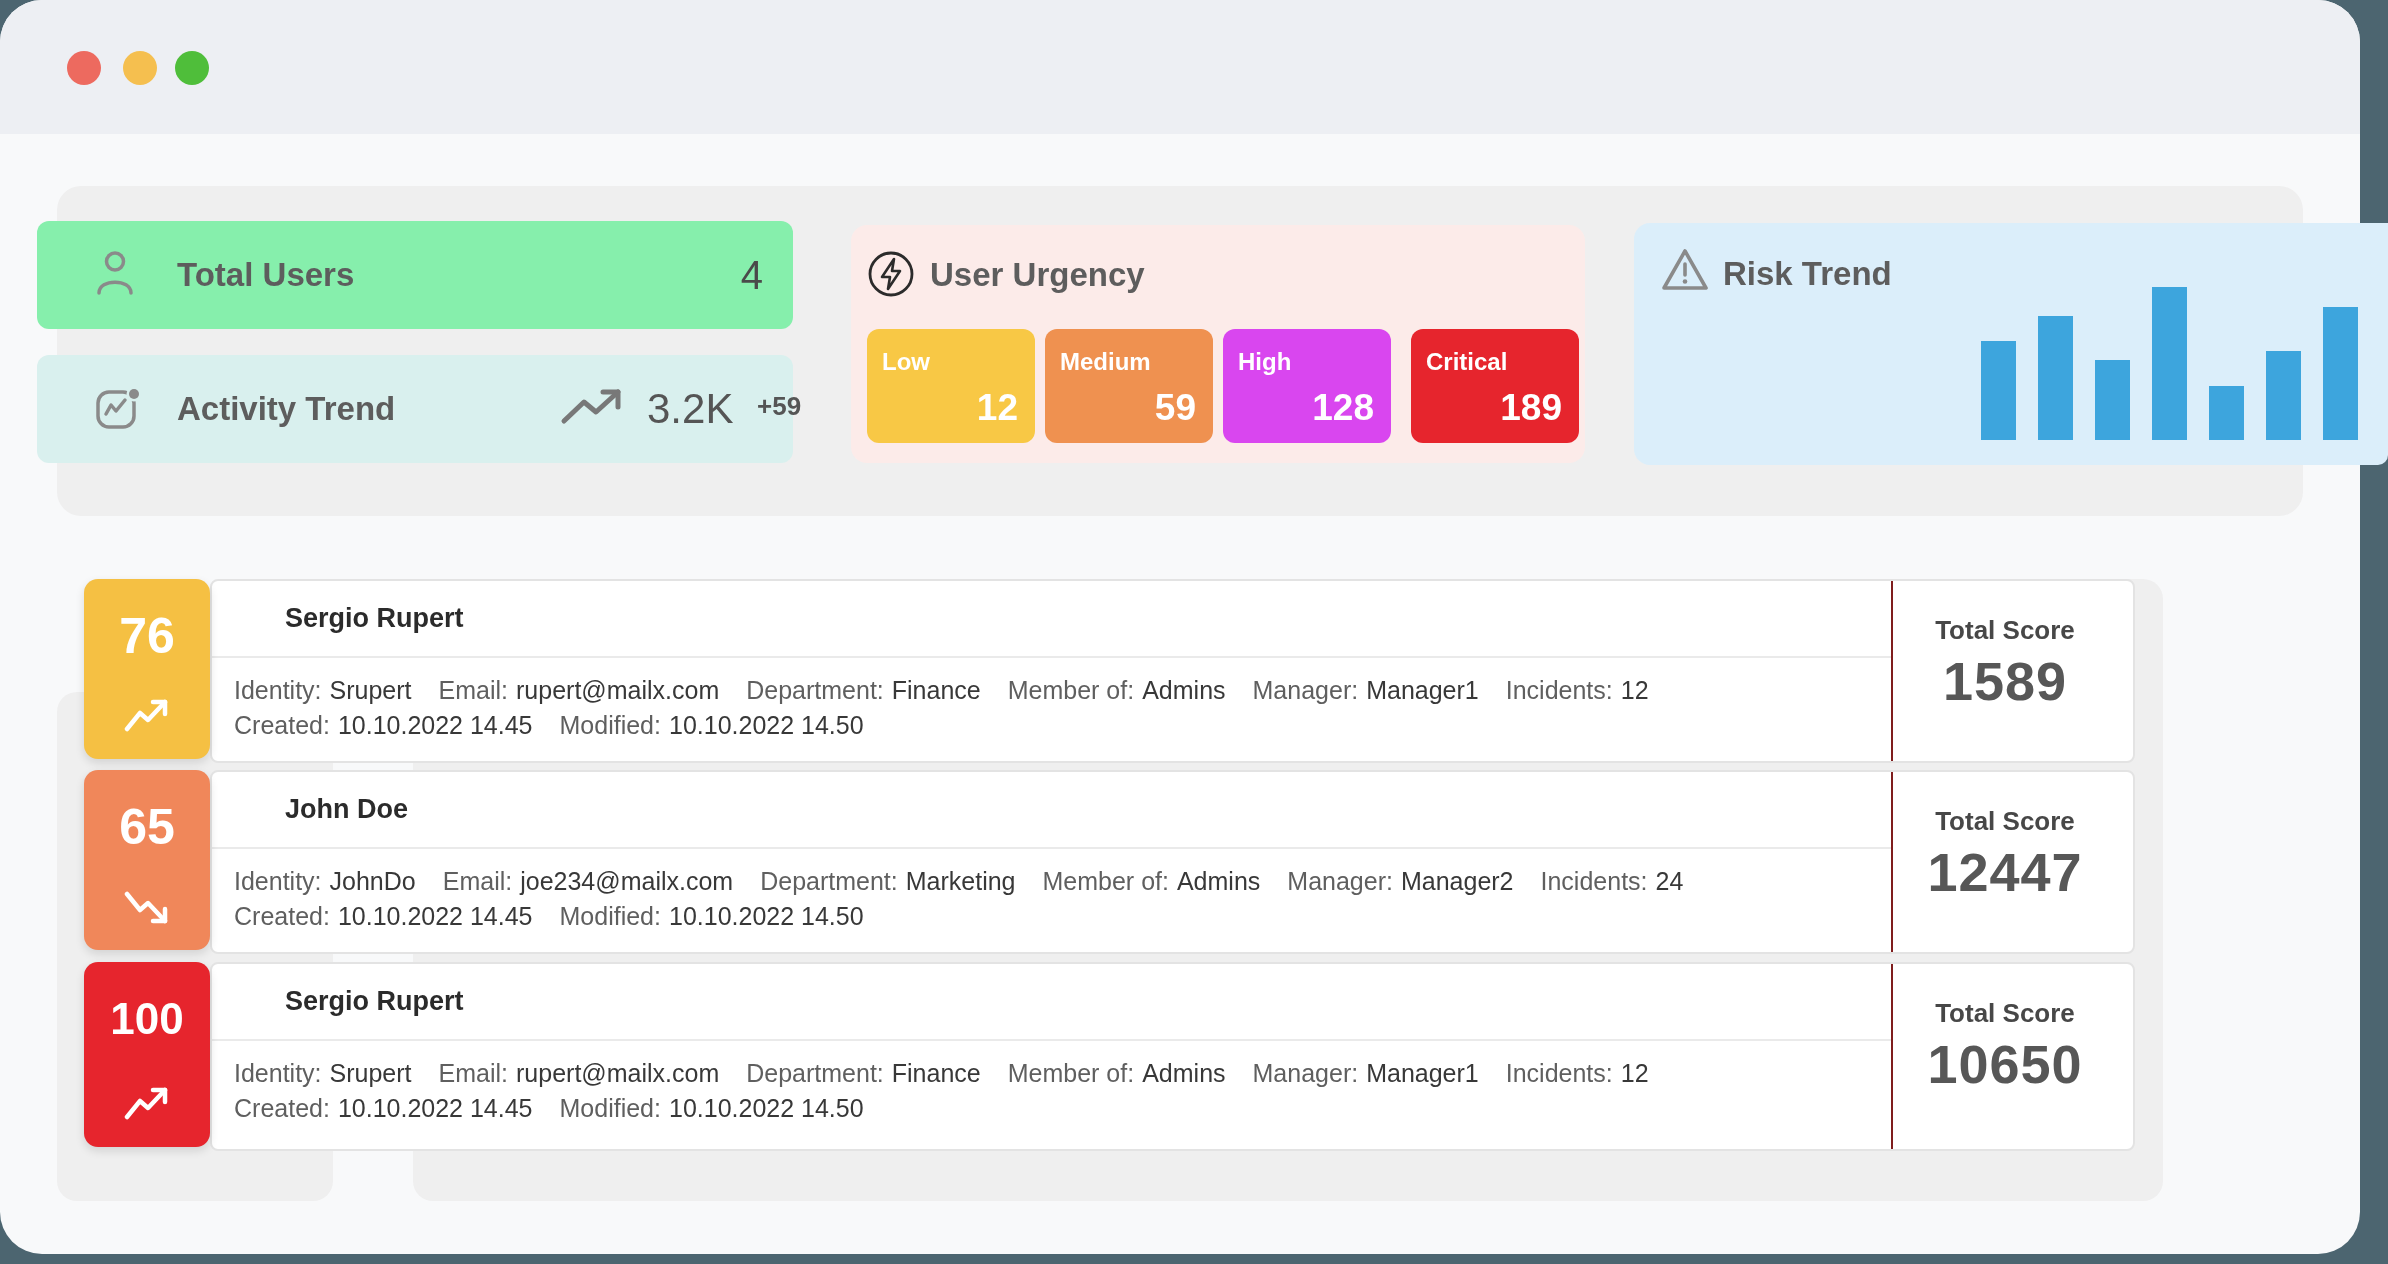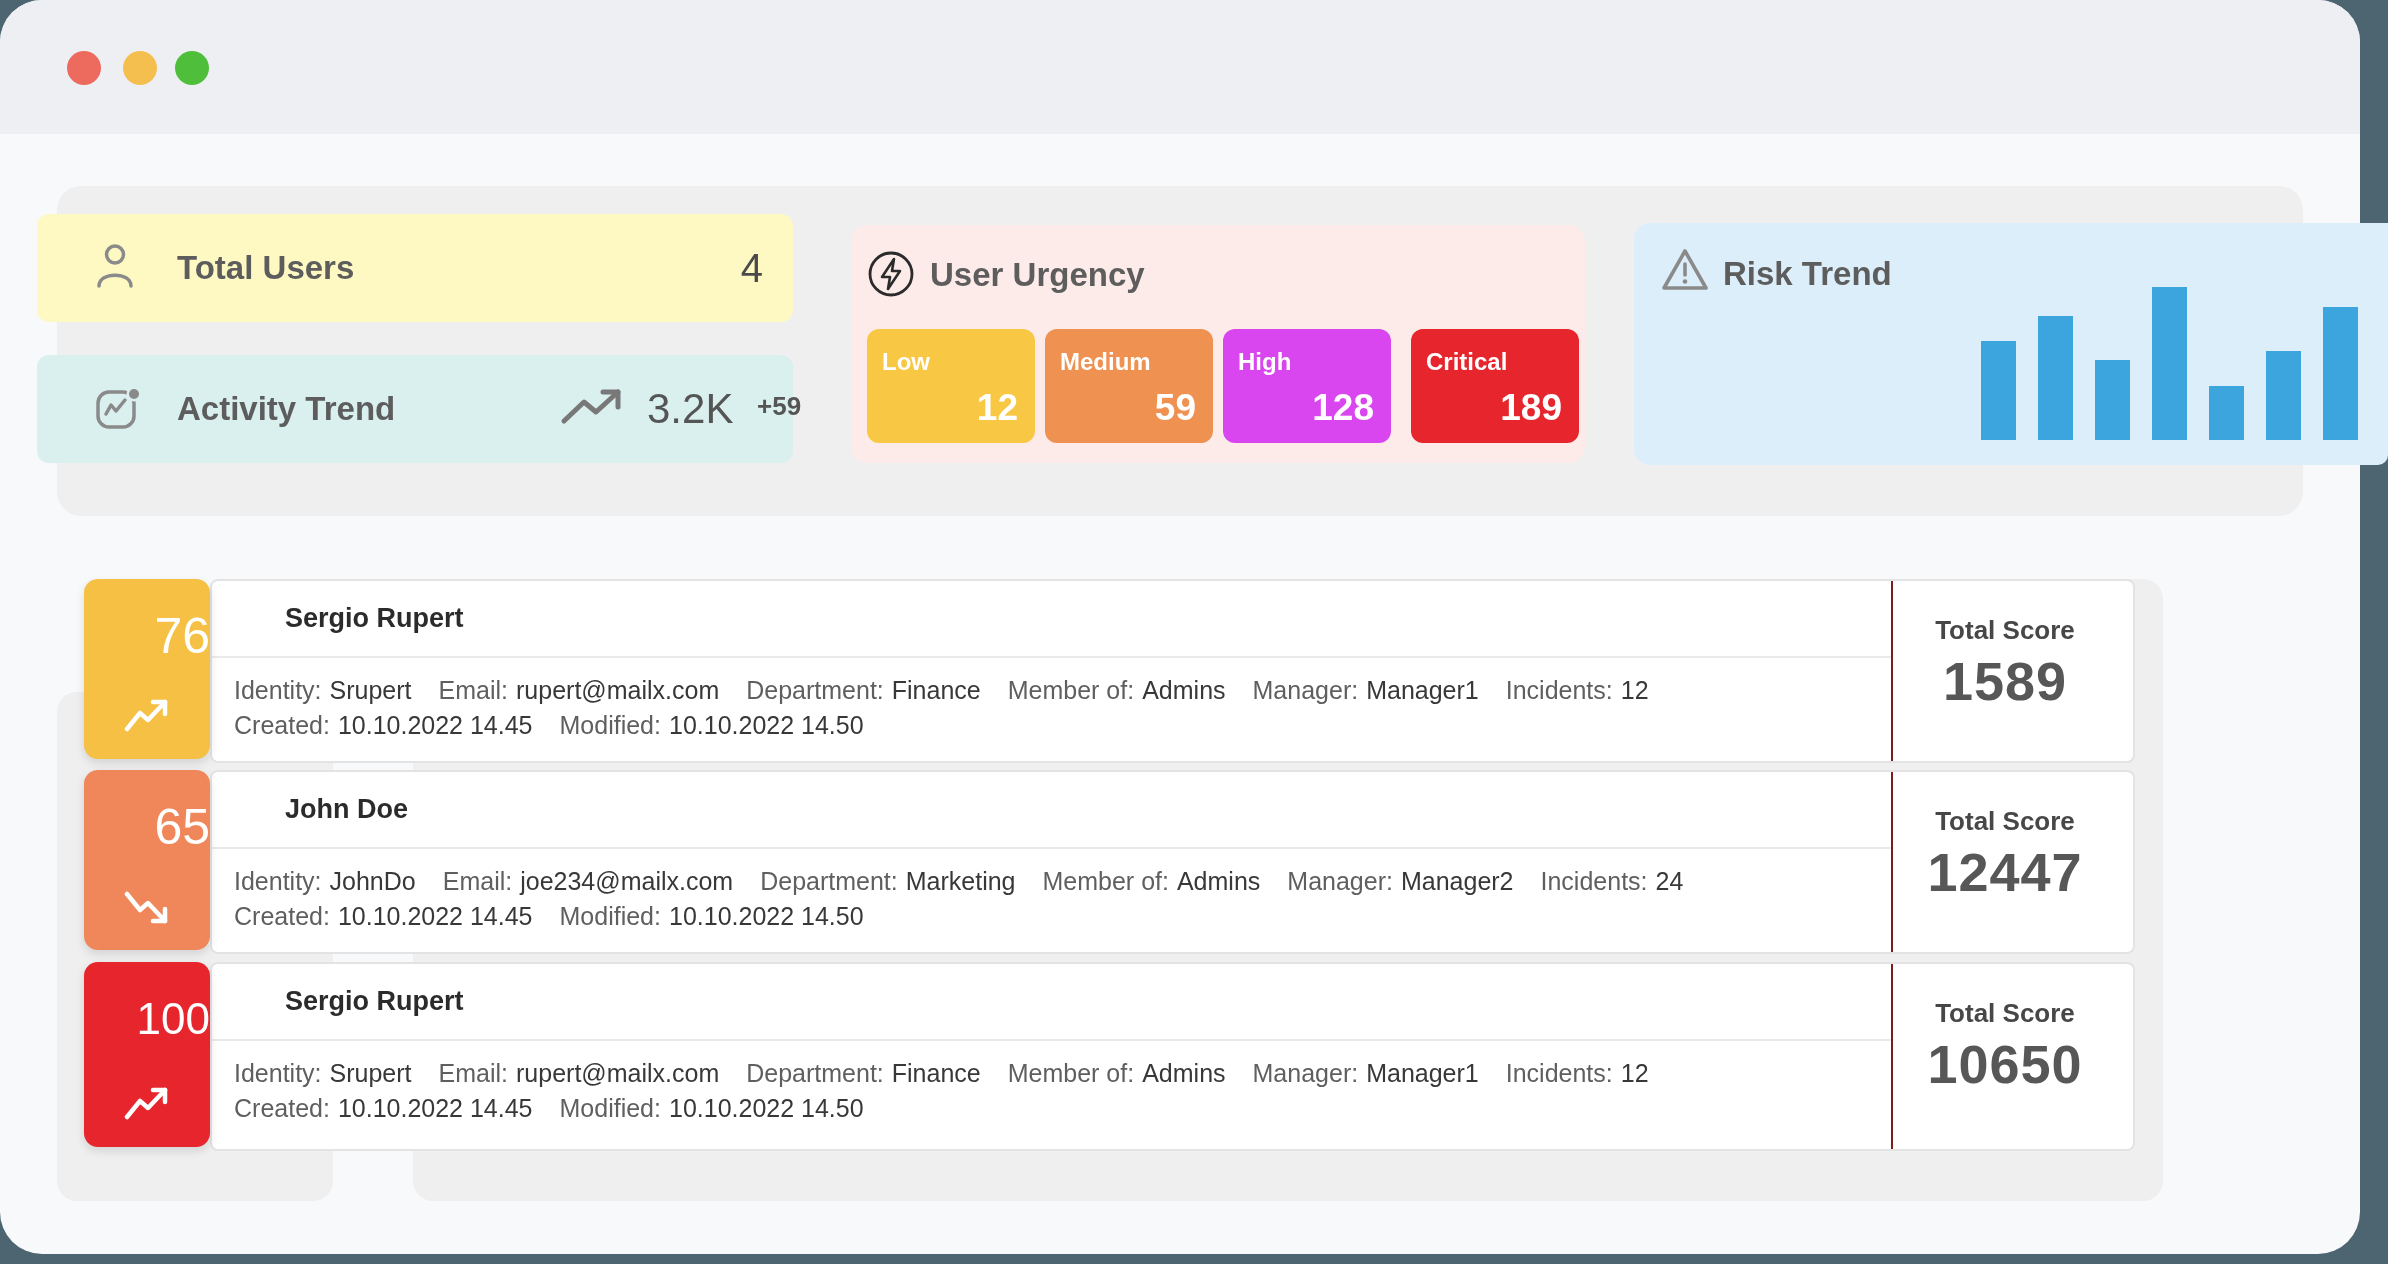--- a/index.html
+++ b/index.html
@@ -14,21 +14,21 @@
   
   #window{left:0;top:0;width:2360px;height:1254px;background:#f8f9fa;border-radius:42px;}
   #titlebar{left:0;top:0;width:2360px;height:134px;background:#edeff3;border-radius:42px 42px 0 0;}
   .tl{width:34px;height:34px;border-radius:50%;top:51px;}
   #tl-close{left:67px;} #tl-min{left:123px;} #tl-max{left:175px;}
 
   
   #stats-panel{left:57px;top:186px;width:2246px;height:330px;background:#efefef;border-radius:24px;}
 
   .statcard{border-radius:12px;}
-  #card-total-users{left:37px;top:214px;width:756px;height:108px;background:#fef9c3;}
+  #card-total-users{left:37px;top:221px;width:756px;height:108px;background:#86efac;}
   #card-activity{left:37px;top:355px;width:756px;height:108px;background:#d9f0ee;}
   .stat-icon{left:58px;top:50%;transform:translateY(-50%);}
   .stat-label{left:140px;top:0;height:100%;display:flex;align-items:center;
     font-size:33px;font-weight:700;color:#5d5d5d;}
   #total-users-value{right:30px;top:0;height:100%;display:flex;align-items:center;
     font-size:40px;color:#4a4a4a;}
   #activity-arrow{left:523px;top:50%;transform:translateY(-50%);}
   #activity-value{left:610px;top:0;height:100%;display:flex;align-items:center;
     font-size:42px;color:#555;}
   #activity-delta{left:720px;top:36px;font-size:26px;font-weight:700;color:#555;}
@@ -53,22 +53,22 @@
   #badges-panel{left:57px;top:692px;width:276px;height:509px;background:#efefef;border-radius:20px;}
   #rows-panel{left:413px;top:579px;width:1750px;height:622px;background:#efefef;border-radius:20px;}
 
   
   .row{left:84px;width:2051px;}
   #row-0{top:579px;height:180px;}
   #row-1{top:770px;height:180px;}
   #row-2{top:962px;height:185px;}
   .badge{left:0;top:0;width:126px;height:100%;border-radius:14px;
     box-shadow:0 4px 10px rgba(0,0,0,.12);z-index:3;color:#fff;}
-  .badge-score{position:absolute;left:0;top:28px;width:100%;text-align:right;
-    font-size:50px;font-weight:400;}
+  .badge-score{position:absolute;left:0;top:28px;width:100%;text-align:center;
+    font-size:50px;font-weight:700;}
   #row-2 .badge-score{font-size:44px;top:32px;}
   .badge-trend{position:absolute;left:50%;transform:translateX(-50%);bottom:22px;}
   .rowcard{left:126px;top:0;width:1921px;height:100%;background:#fff;
     border:2px solid #e3e3e3;border-radius:8px;z-index:2;}
   .row-main{position:absolute;left:0;top:0;bottom:0;width:1679px;border-right:2px solid #7f1d1d;}
   .name-row{position:absolute;left:0;top:0;width:100%;height:77px;border-bottom:2px solid #eaeaea;
     display:flex;align-items:center;padding-left:73px;box-sizing:border-box;
     font-size:27px;font-weight:700;color:#2b2b2b;}
   .details{position:absolute;left:22px;top:92px;right:10px;}
   .dline{display:flex;align-items:center;column-gap:27px;line-height:35px;font-size:25px;white-space:nowrap;}

